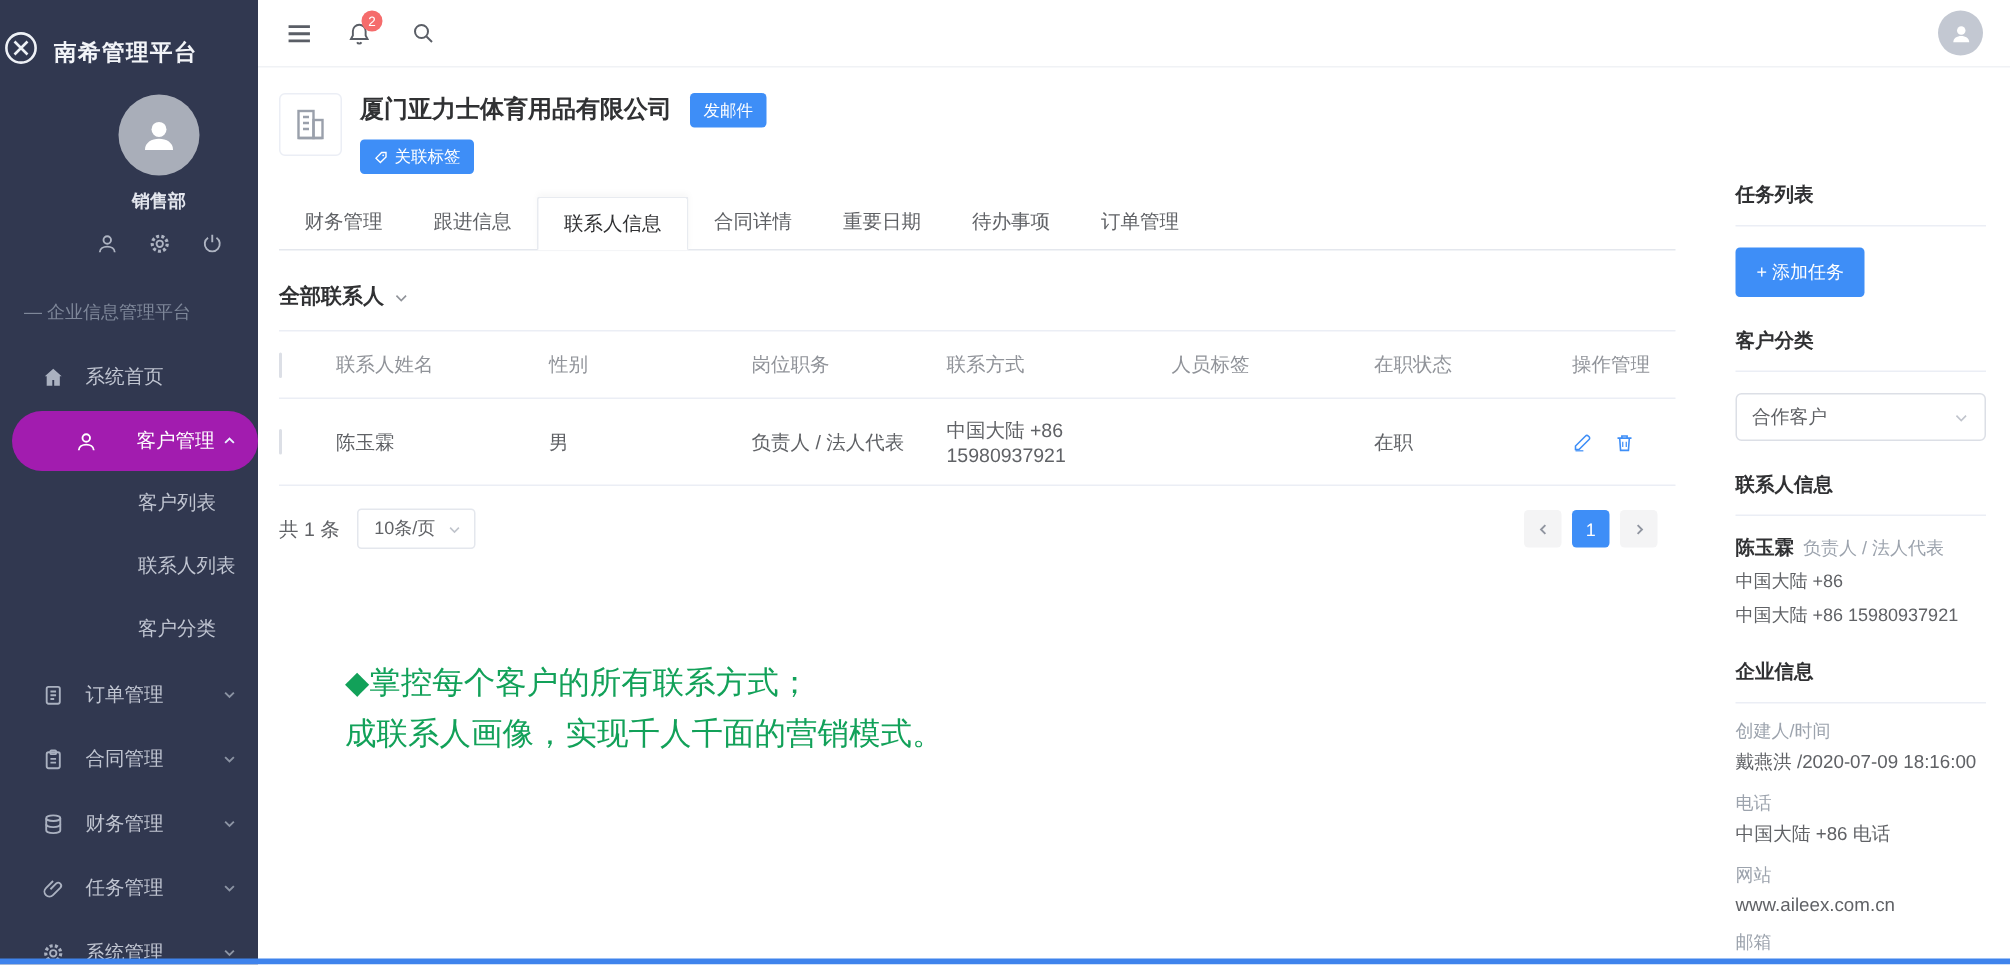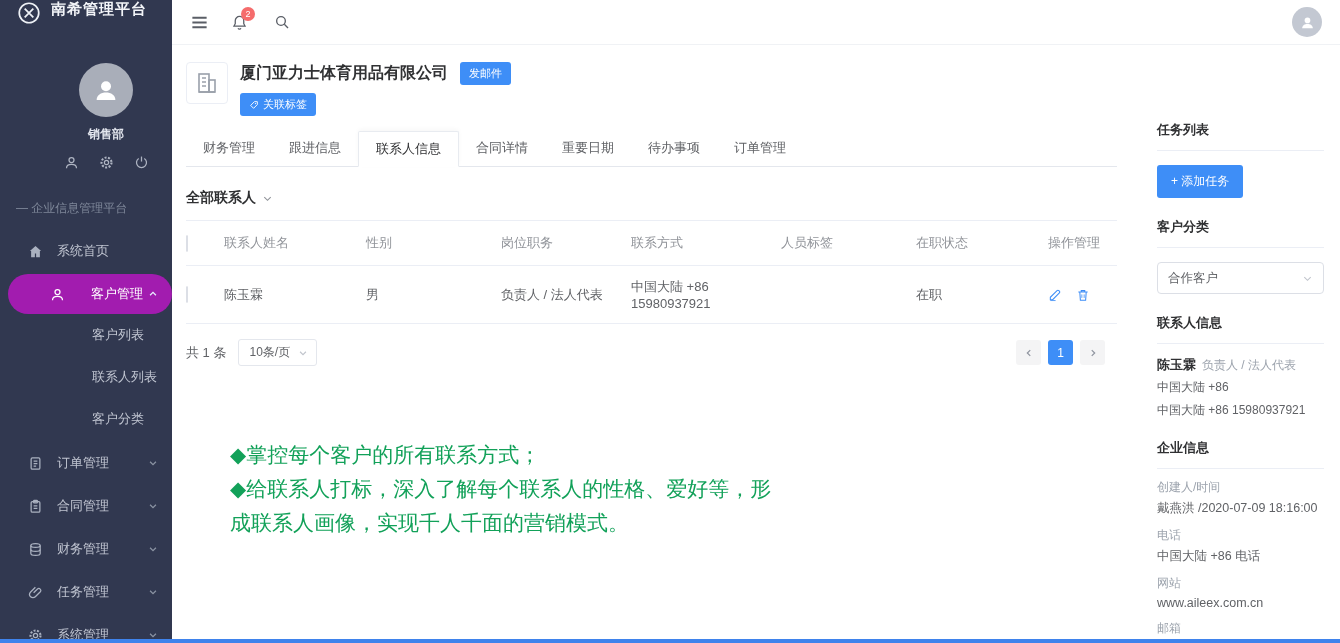--- a/index.html
+++ b/index.html
@@ -6,21 +6,21 @@
   html,body { width:1340px; height:643px; }
   body {
     position:relative; overflow:hidden; background:#fff;
     font-family:"Liberation Sans","DejaVu Sans",sans-serif;
     font-size:13px; color:#606266;
   }
   svg { display:block; }
 
   
   .sidebar { position:absolute; left:0; top:0; width:172px; height:643px; background:#313850; z-index:3; }
-  .logo-row { height:45px; display:flex; align-items:flex-start; padding-left:16px; }
+  .logo-row { height:45px; display:flex; align-items:flex-end; padding-left:1px; }
   .logo-title { color:#f2f4f8; font-size:15px; font-weight:bold; margin-left:9px; letter-spacing:1px; }
   .profile { text-align:center; padding-top:18px;padding-left:40px; }
   .avatar-lg { width:54px; height:54px; border-radius:50%; background:#a9aeb9; margin:0 auto; display:flex; align-items:center; justify-content:center; }
   .dept { color:#e3e6ee; font-size:12px; font-weight:bold; margin-top:9px; }
   .profile-icons { display:flex; justify-content:center; gap:20px; margin-top:12px; color:#aeb4c2; }
   .side-section { color:#7e8799; font-size:12px; padding:30px 0 14px 16px; }
   .menu-item { height:40px; display:flex; align-items:center; padding-left:28px; padding-right:14px; color:#c0c5d1; cursor:pointer; margin-bottom:3px; }
   .menu-item .mi-icon { width:15px; margin-right:14px; color:#aab1c0; }
   .menu-item.active { background:#a21caf; color:#fff; border-radius:20px; margin-left:8px; padding-left:42px; }
   .menu-item.active .mi-icon { color:#fff; margin-right:26px; }
@@ -384,21 +384,20 @@
         <span class="page-btn">
           <svg width="10" height="10" viewBox="0 0 24 24" fill="none" stroke="currentColor" stroke-width="3">
               <polyline points="9 5 16 12 9 19"></polyline>
             </svg>
         </span>
       </span>
     </div>
 
     <div class="annotation">
       <div>◆掌控每个客户的所有联系方式；</div>
-      <div>◆给联系人打标，深入了解每个联系人的性格、爱好等，形</div>
       <div>成联系人画像，实现千人千面的营销模式。</div>
     </div>
   </div>
 
   <div class="rightpanel">
 
     <div class="rp-block">
       <div class="rp-title">任务列表</div>
       <span class="btn-addtask">+ 添加任务</span>
     </div>

